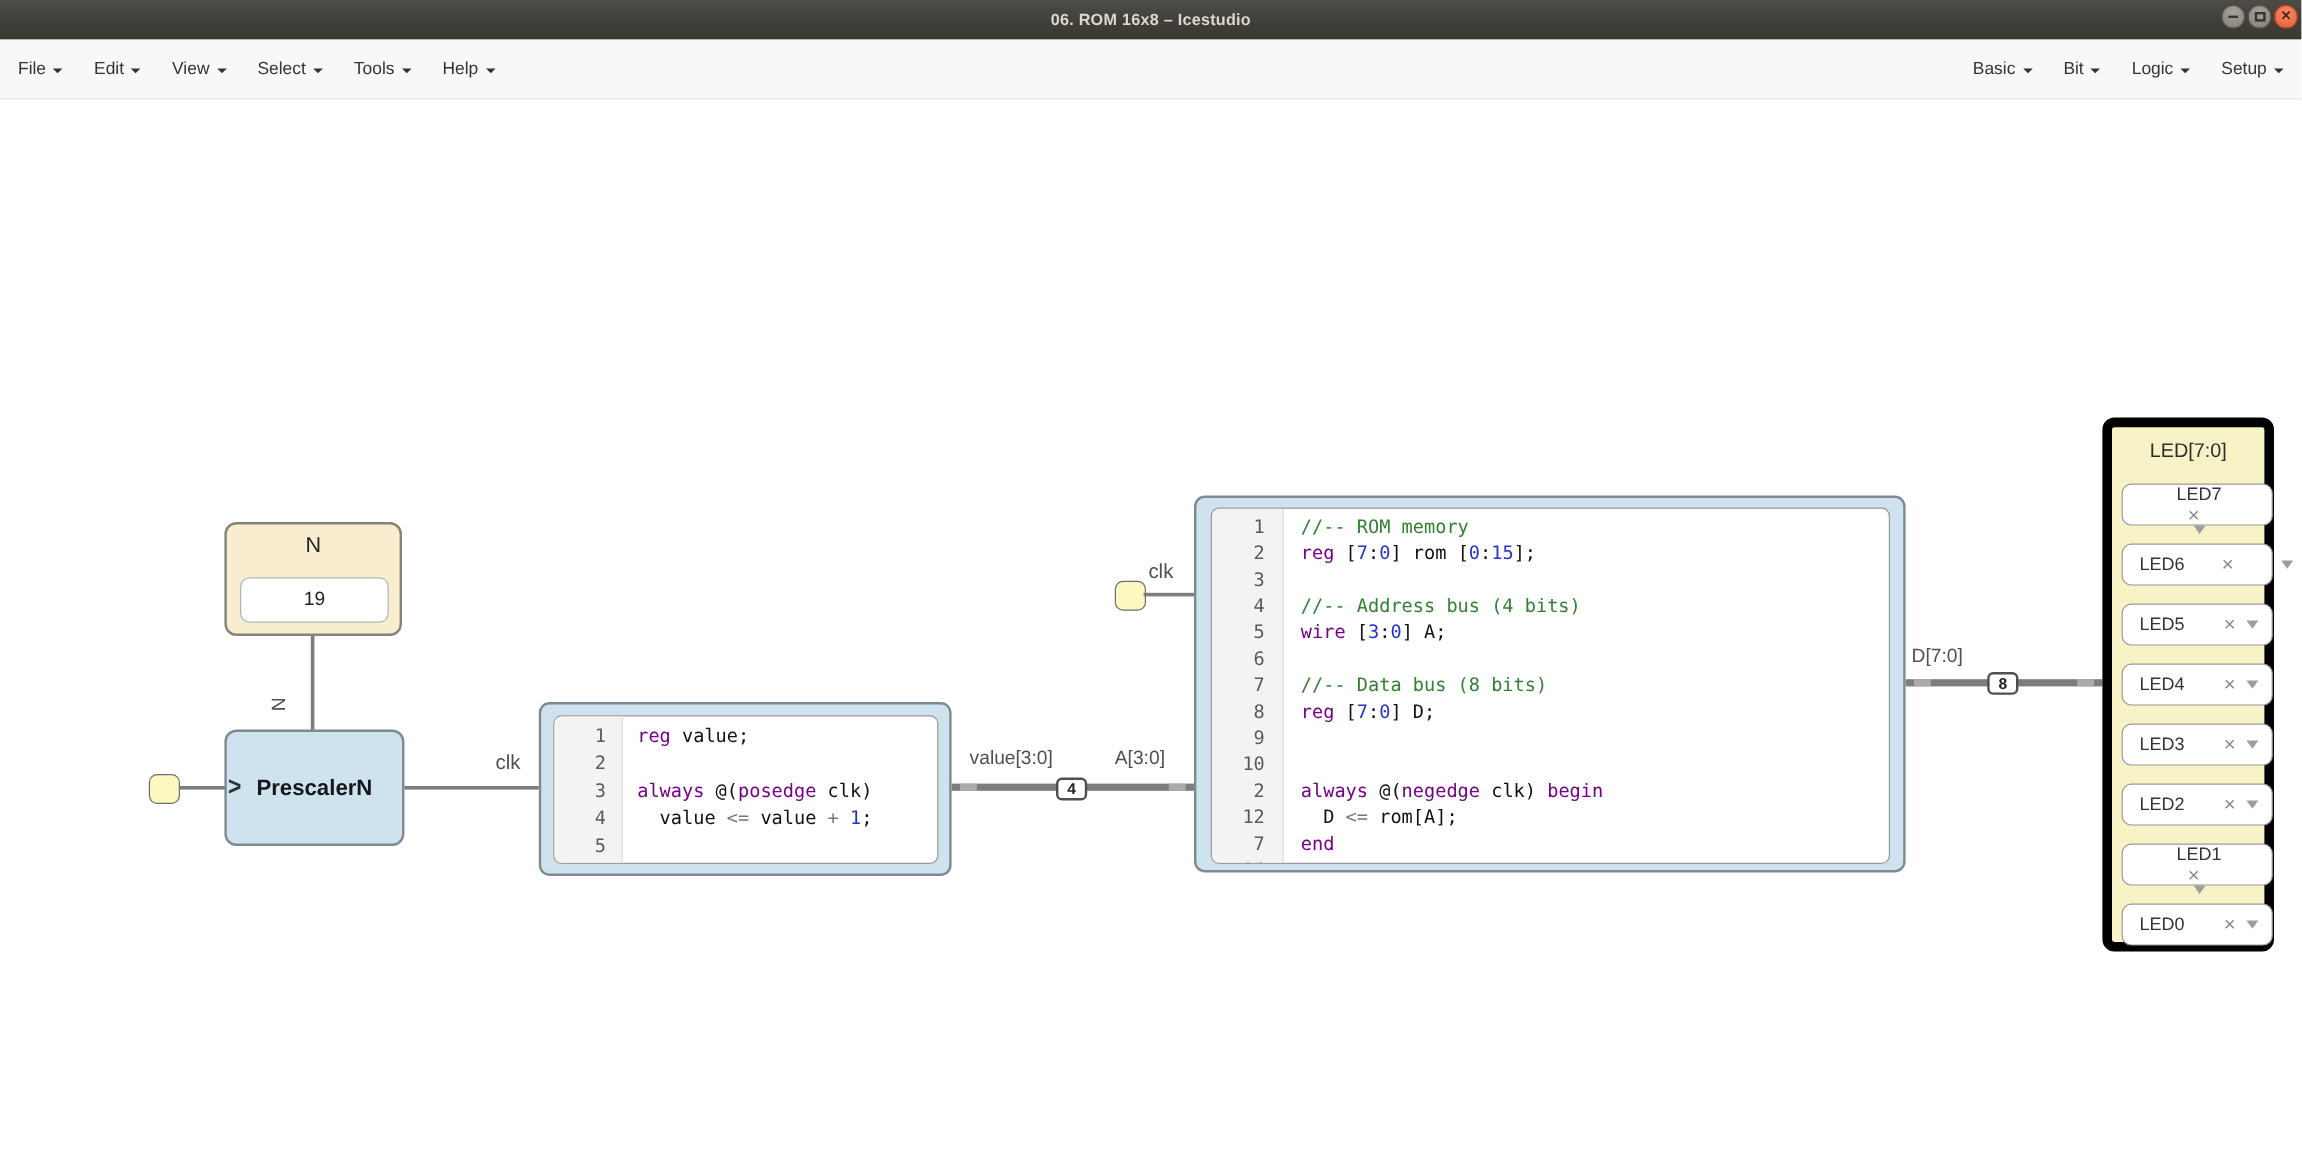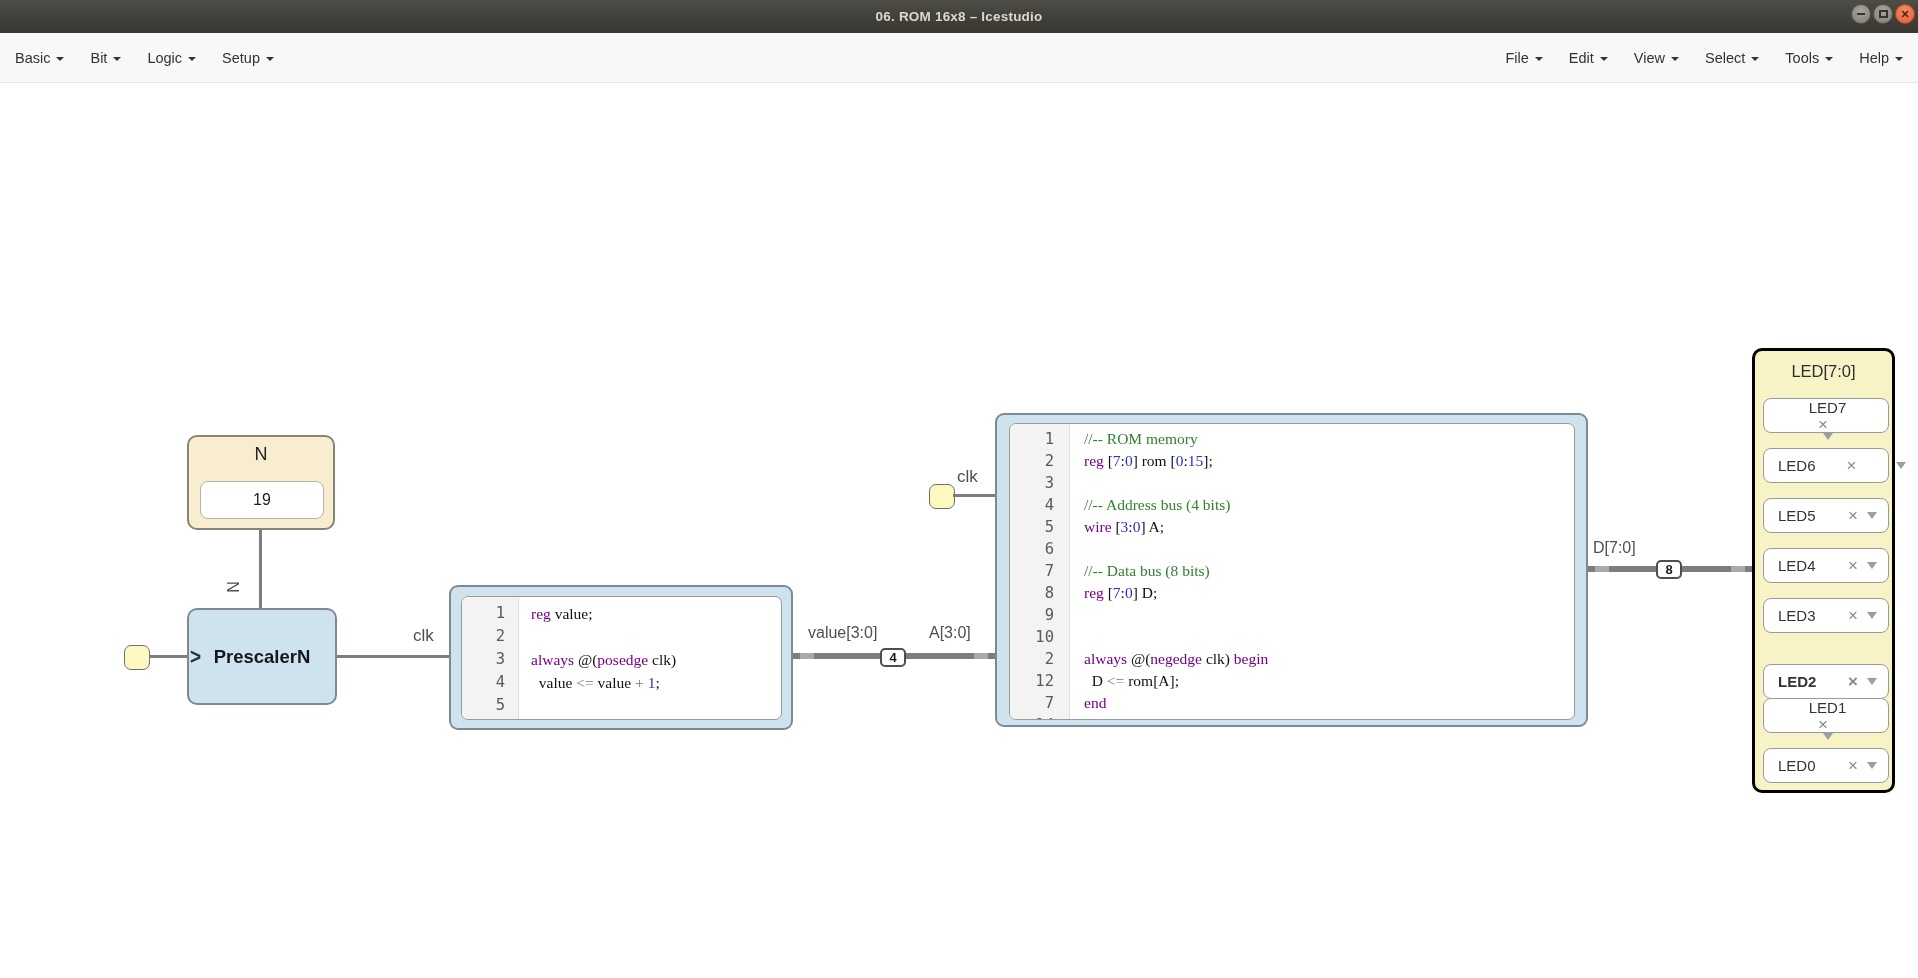--- a/index.html
+++ b/index.html
@@ -68,39 +68,39 @@
              font-size:19px; color:#2b333a; font-weight:bold; }
 
   
   .codeblock { position:absolute; background:var(--block-blue); border:2px solid #7e8a91;
                border-radius:9px; }
   .editor { position:absolute; background:#fff; border:1.5px solid #9a9a9a; border-radius:7px;
             overflow:hidden; display:flex; font-family:"DejaVu Sans Mono", monospace;
             font-size:15.5px; cursor:text; }
   .gutter { background:#f3f3f1; border-right:1px solid #dedede; color:#5a5a5a;
             text-align:right; flex:0 0 auto; }
-  .codearea { white-space:pre; color:#111; flex:1 1 auto;font-family:Liberation Serif, serif; }
+  .codearea { white-space:pre; color:#111; flex:1 1 auto; }
   .cb-small .editor { left:10px; top:9px; width:321px; height:124px; }
   .cb-small .gutter { width:57px; padding:5px 13px 0 0; }
   .cb-small .codearea { padding:5px 0 0 12px; }
   .cb-small .ln, .cb-small .cl { height:23px; line-height:23px; }
   .cb-large .editor { left:12px; top:8px; width:566px; height:297px; }
   .cb-large .gutter { width:60px; padding:4px 15px 0 0; }
   .cb-large .codearea { padding:4px 0 0 14px; }
   .cb-large .ln, .cb-large .cl { height:22px; line-height:22px; }
 
   .tok-kw  { color:var(--kw); }
   .tok-com { color:var(--com); }
   .tok-num { color:var(--num); }
   .tok-op  { color:var(--op); }
   .tok-pl  { color:#111; }
 
   
   .ledblock { position:absolute; left:1752px; top:265px; width:143px; height:445px;
-              background:var(--led-yellow); border:3px solid #000000; border-radius:10px; }
+              background:var(--led-yellow); border:8px solid #000000; border-radius:10px; }
   .ledtitle { text-align:center; margin-top:11px; font-size:16.5px; color:#2d2d2d; }
   .ledrow { position:absolute; left:8px; width:126px; height:35px; background:#fff;
             border:1.5px solid #9a9a9a; border-radius:8px; display:flex; align-items:center;
             padding:0 11px 0 14px; cursor:pointer; }
   .ledrow .lbl { flex:1; font-size:15px; color:#333; }
   .ledrow .x { color:#8a8a8a; font-size:17px; line-height:1; margin-right:9px; cursor:pointer; }
   .ledrow .dcaret { width:0; height:0; border-left:5.5px solid transparent;
             border-right:5.5px solid transparent; border-top:7px solid #9d9d9d; cursor:pointer; }
 </style>
 </head>
@@ -117,61 +117,61 @@
       <span class="winbtn gray">
           <span class="ic-max"></span>
         </span>
       <span class="winbtn close">
           <span class="ic-close">✕</span>
         </span>
     </div>
   </div>
 
   <div class="menubar">
+    <ul class="menu" id="menu-left">
+        <li class="menu-item">
+          <span>File</span>
+          <span class="caret"></span>
+        </li>
+        <li class="menu-item">
+          <span>Edit</span>
+          <span class="caret"></span>
+        </li>
+        <li class="menu-item">
+          <span>View</span>
+          <span class="caret"></span>
+        </li>
+        <li class="menu-item">
+          <span>Select</span>
+          <span class="caret"></span>
+        </li>
+        <li class="menu-item">
+          <span>Tools</span>
+          <span class="caret"></span>
+        </li>
+        <li class="menu-item">
+          <span>Help</span>
+          <span class="caret"></span>
+        </li>
+      </ul>
     <ul class="menu" id="menu-right">
         <li class="menu-item">
           <span>Basic</span>
           <span class="caret"></span>
         </li>
         <li class="menu-item">
           <span>Bit</span>
           <span class="caret"></span>
         </li>
         <li class="menu-item">
           <span>Logic</span>
           <span class="caret"></span>
         </li>
         <li class="menu-item">
           <span>Setup</span>
-          <span class="caret"></span>
-        </li>
-      </ul>
-    <ul class="menu" id="menu-left">
-        <li class="menu-item">
-          <span>File</span>
-          <span class="caret"></span>
-        </li>
-        <li class="menu-item">
-          <span>Edit</span>
-          <span class="caret"></span>
-        </li>
-        <li class="menu-item">
-          <span>View</span>
-          <span class="caret"></span>
-        </li>
-        <li class="menu-item">
-          <span>Select</span>
-          <span class="caret"></span>
-        </li>
-        <li class="menu-item">
-          <span>Tools</span>
-          <span class="caret"></span>
-        </li>
-        <li class="menu-item">
-          <span>Help</span>
           <span class="caret"></span>
         </li>
       </ul>
   </div>
 
   <div class="canvas">
 
 
     <div class="block block-yellow" style="left:187px; top:352px; width:148px; height:95px;">
       <div class="nblock-title">N</div>
@@ -261,21 +261,21 @@
           <div class="ledrow" style="top: 197px;">
             <span class="lbl">LED4</span>
             <span class="x">×</span>
             <span class="dcaret"></span>
           </div>
           <div class="ledrow" style="top: 247px;">
             <span class="lbl">LED3</span>
             <span class="x">×</span>
             <span class="dcaret"></span>
           </div>
-          <div class="ledrow" style="top: 313px; font-weight: bold;">
+          <div class="ledrow" style="top: 297px;">
             <span class="lbl">LED2</span>
             <span class="x">×</span>
             <span class="dcaret"></span>
           </div>
           <div class="ledrow" style="top: 347px; flex-direction: column;">
             <span class="lbl">LED1</span>
             <span class="x">×</span>
             <span class="dcaret"></span>
           </div>
           <div class="ledrow" style="top: 397px;">

